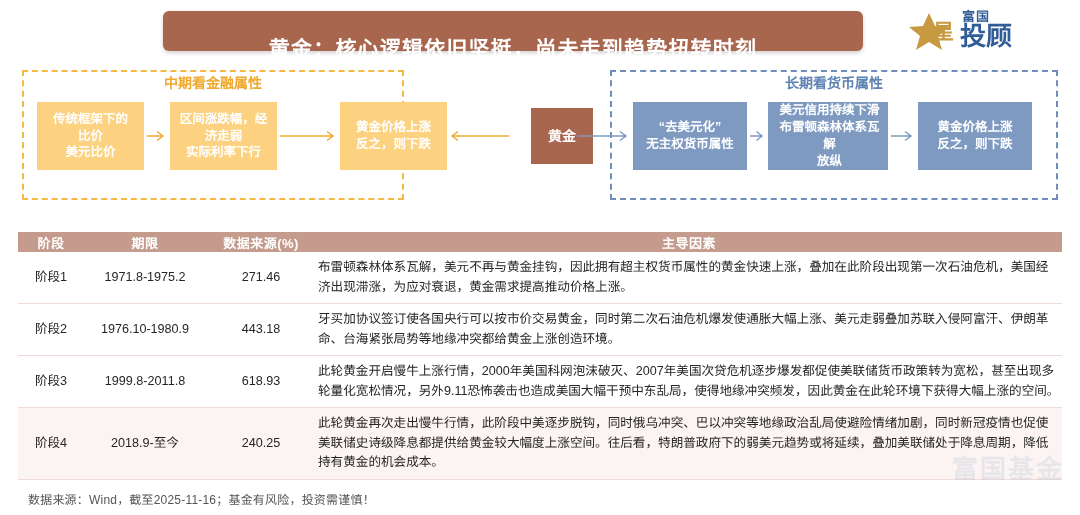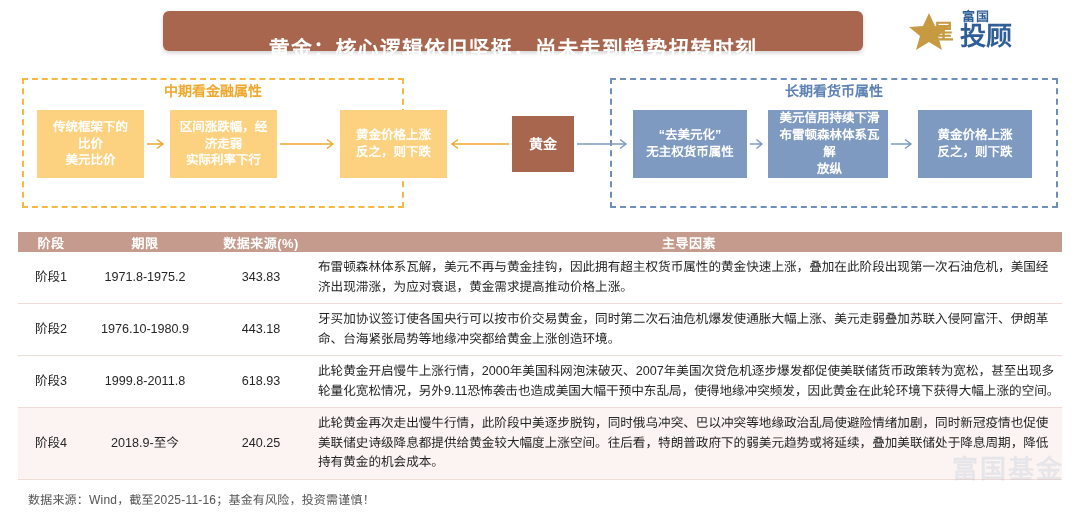--- a/index.html
+++ b/index.html
@@ -77,21 +77,21 @@
     font-size: 26px;
     font-weight: bold;
     color: #2f5d97;
     letter-spacing: 0px;
     line-height: 1;
   }
 
   
   .flow {
     position: absolute;
-    left: 0; top: 70px;
+    left: 0; top: 62px;
     width: 1080px; height: 145px;
   }
   .group {
     position: absolute;
     top: 8px;
     height: 130px;
     box-sizing: border-box;
   }
   .group-mid {
     left: 22px;
@@ -126,20 +126,21 @@
     font-weight: bold;
     font-size: 12.5px;
     line-height: 1.35;
     padding: 2px 4px;
   }
   .node-orange { background: #fcd280; }
   .node-blue { background: #7e9ac0; }
   .node-gold {
     background: #a9664f;
     font-size: 14px;
+    margin-left: 19px;
   }
 
   
   #node-m1 { left: 37px;  top: 40px; width: 107px; height: 68px; }
   #node-m2 { left: 170px; top: 40px; width: 107px; height: 68px; }
   #node-m3 { left: 340px; top: 40px; width: 107px; height: 68px; }
   #node-center { left: 512px; top: 46px; width: 62px; height: 56px; }
   #node-l1 { left: 633px; top: 40px; width: 114px; height: 68px; }
   #node-l2 { left: 768px; top: 40px; width: 120px; height: 68px; padding-left: 7px; }
   #node-l3 { left: 918px; top: 40px; width: 114px; height: 68px; }
@@ -338,21 +339,21 @@
         <th class="h-stage">阶段</th>
         <th class="h-period">期限</th>
         <th class="h-change">数据来源(%)</th>
         <th>主导因素</th>
       </tr>
     </thead>
     <tbody>
       <tr>
         <td class="c-stage">阶段1</td>
         <td class="c-period">1971.8-1975.2</td>
-        <td class="c-change">343.83</td>
+        <td class="c-change">271.46</td>
         <td class="c-factor">布雷顿森林体系瓦解，美元不再与黄金挂钩，因此拥有超主权货币属性的黄金快速上涨，叠加在此阶段出现第一次石油危机，美国经济出现滞涨，为应对衰退，黄金需求提高推动价格上涨。</td>
       </tr>
       <tr>
         <td class="c-stage">阶段2</td>
         <td class="c-period">1976.10-1980.9</td>
         <td class="c-change">443.18</td>
         <td class="c-factor">牙买加协议签订使各国央行可以按市价交易黄金，同时第二次石油危机爆发使通胀大幅上涨、美元走弱叠加苏联入侵阿富汗、伊朗革命、台海紧张局势等地缘冲突都给黄金上涨创造环境。</td>
       </tr>
       <tr>
         <td class="c-stage">阶段3</td>

